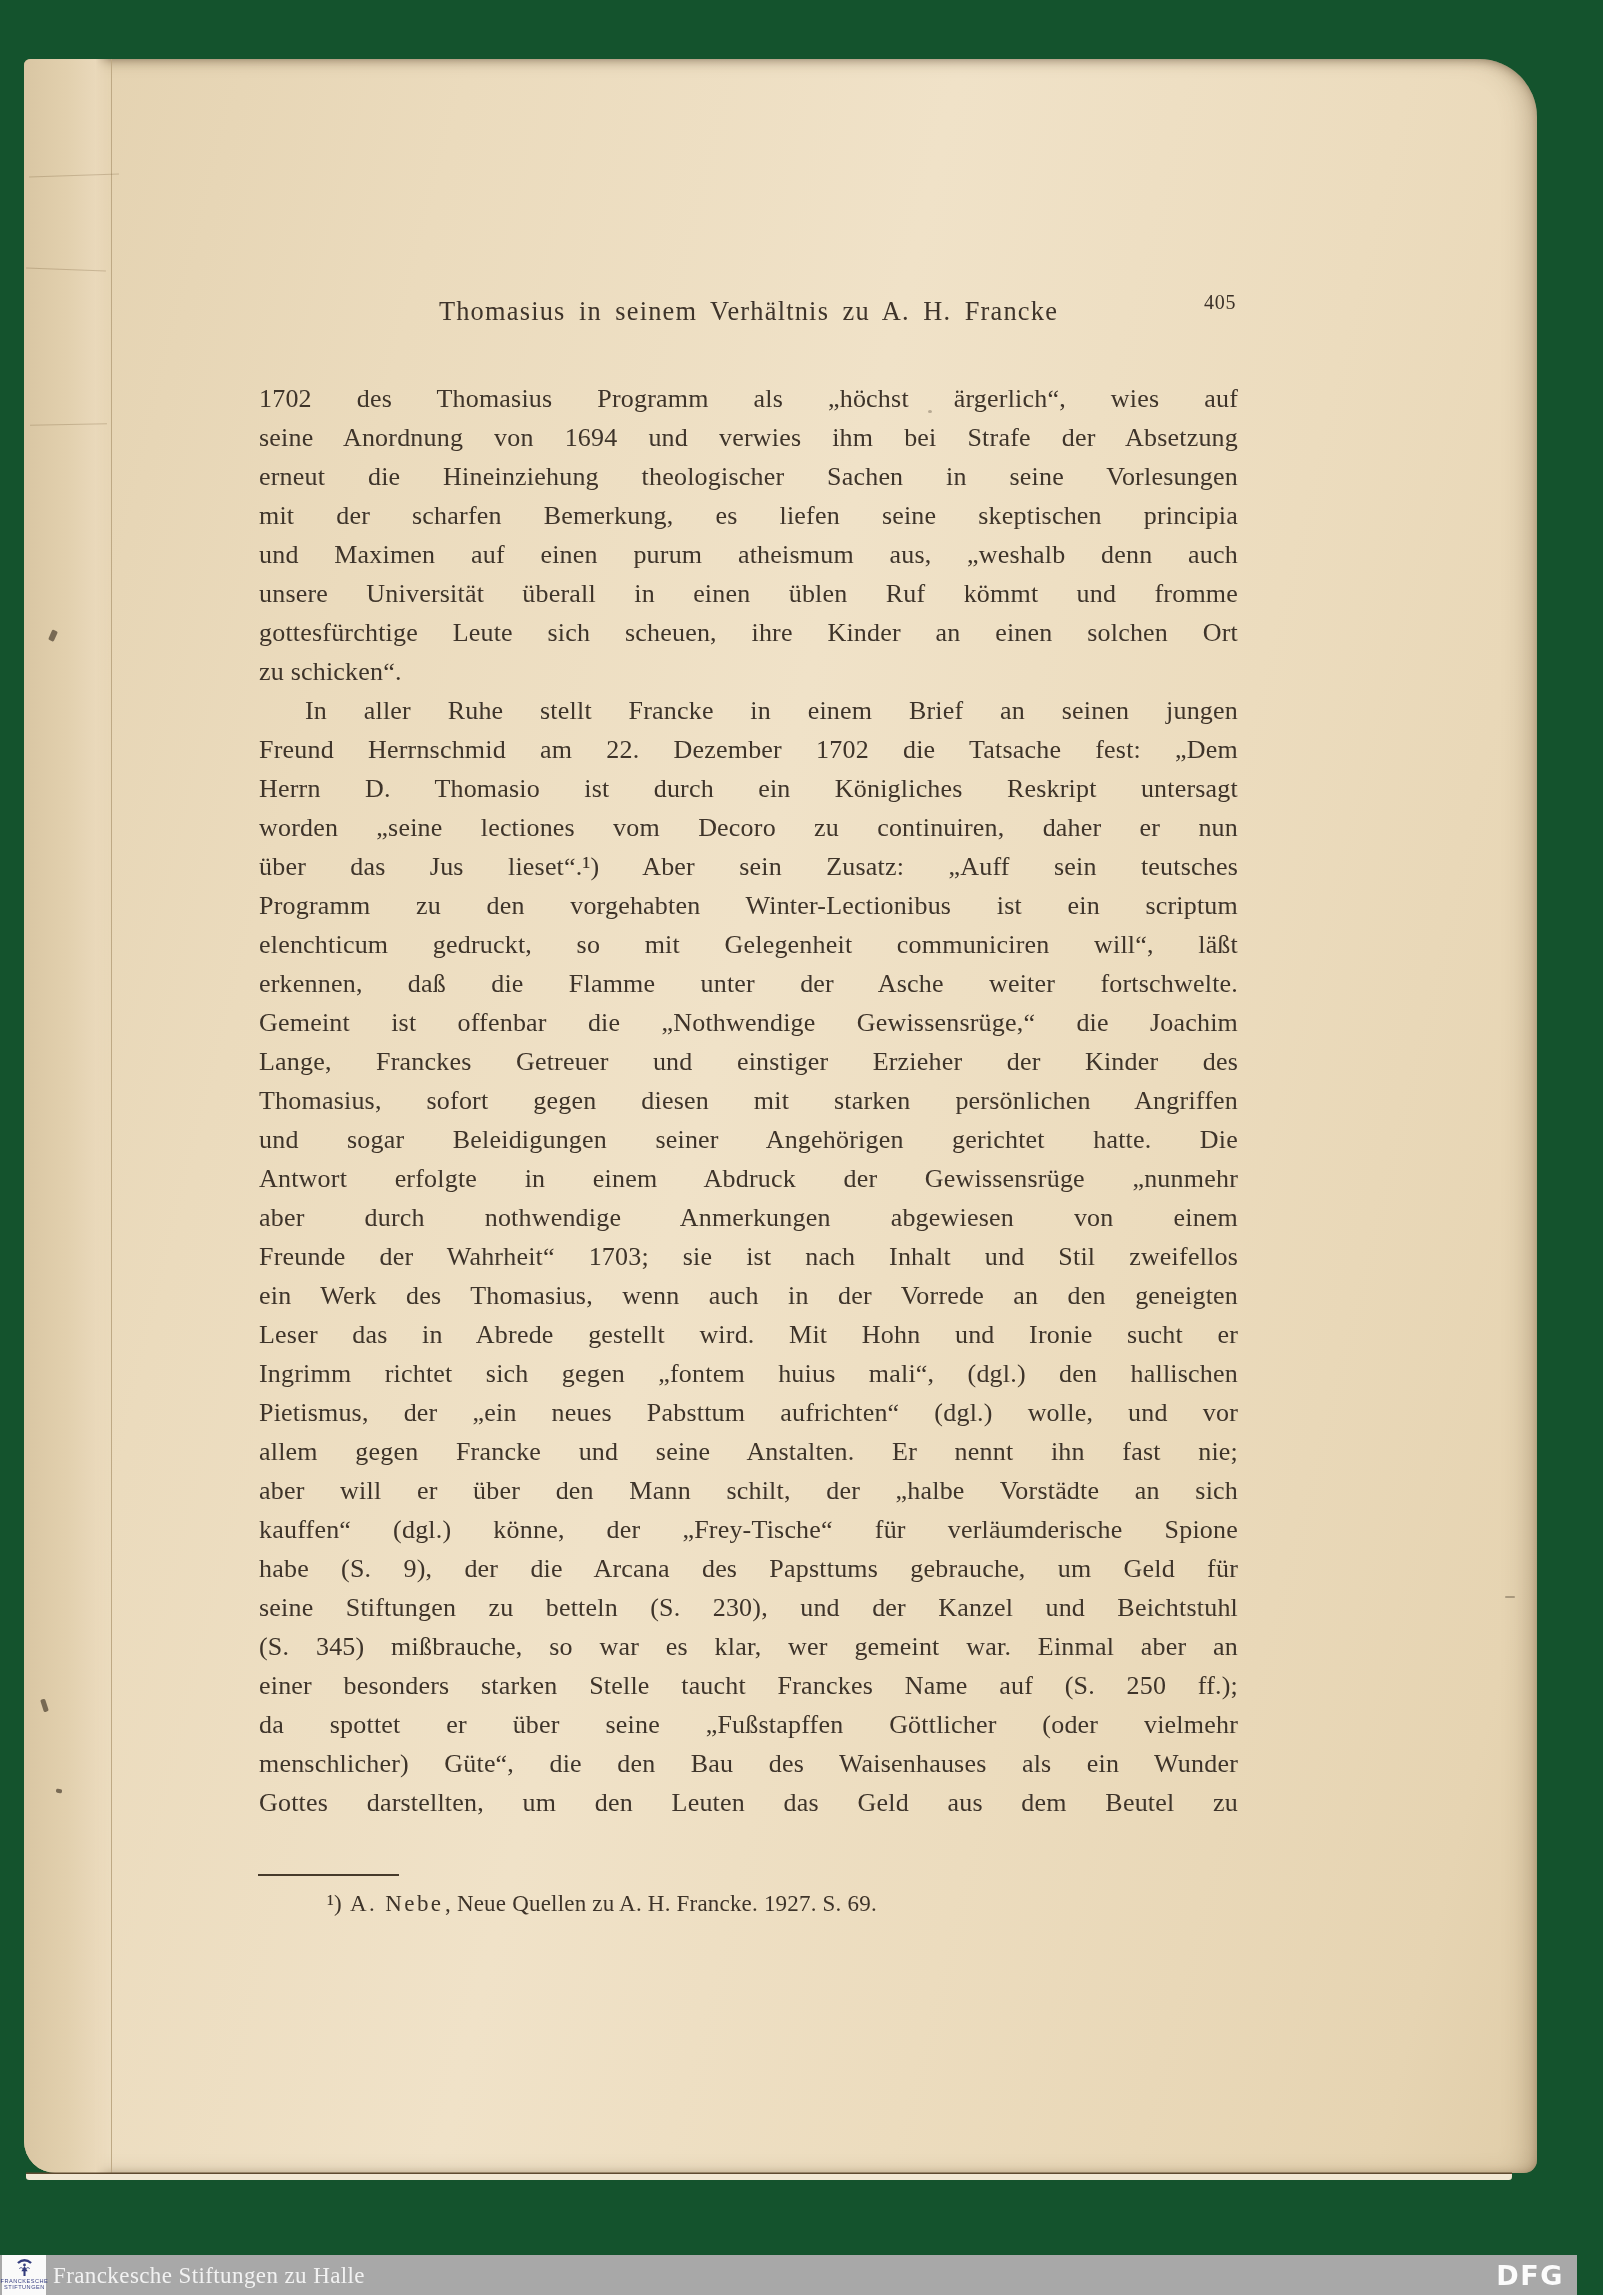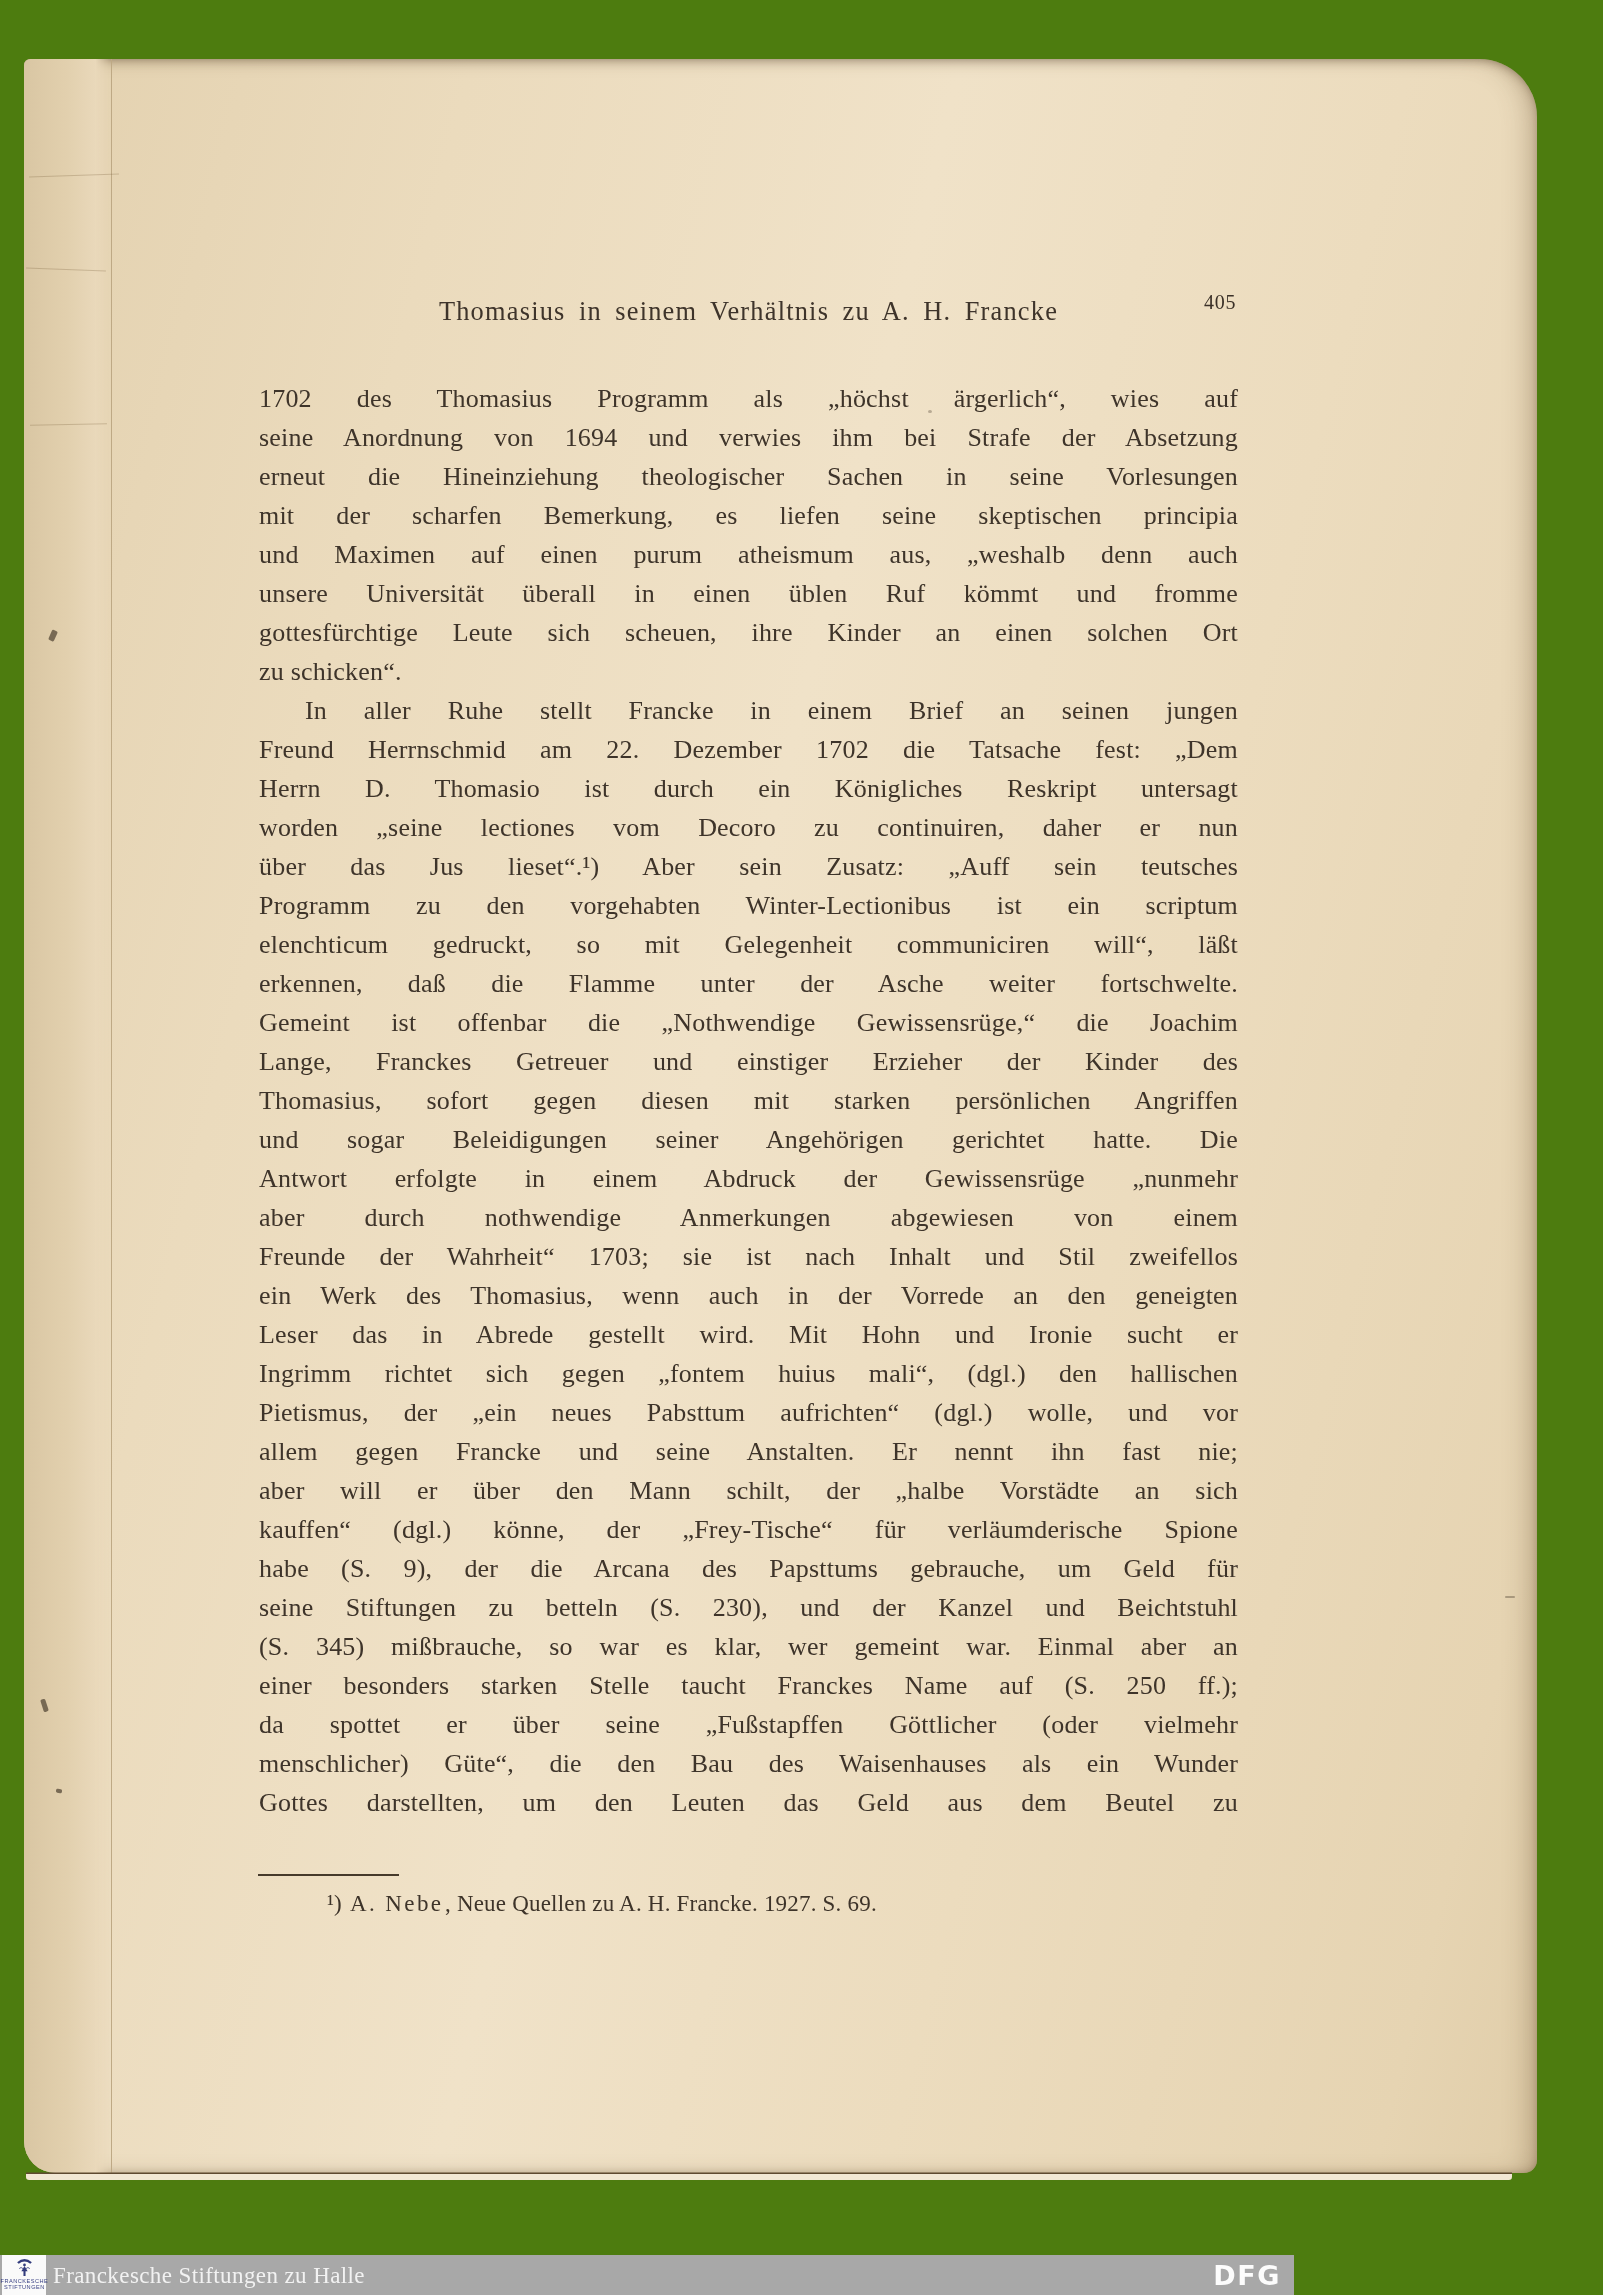--- a/index.html
+++ b/index.html
@@ -1,18 +1,18 @@
 <!DOCTYPE html>
 <html style="font-size:13px"><head>
 <meta charset="utf-8">
 <style>
   html,body{margin:0;padding:0;background:#000;}
   .stage{
     position:relative;width:1603px;height:2295px;overflow:hidden;
-    background:#4d7c0f;
+    background:#14532d;
     font-family:"Liberation Serif","DejaVu Serif",serif;
   }
   
   .page{
     position:absolute;left:24px;top:59px;width:1513px;height:2114px;
     background:linear-gradient(104deg,#e3d1af 0%,#ebdbbd 22%,#f0e2c8 46%,#ecdcbe 68%,#e6d4b2 92%,#e0cda9 100%);
     border-radius:6.4px 58px 13px 32px;
     box-shadow:inset -16px 0 30.5px -14.4px rgba(90,66,36,.45),
                inset 0 6.4px 11.2px -6.4px rgba(60,40,18,.55),
                inset 0 -4.8px 8px -4.8px rgba(90,66,36,.35);
@@ -56,22 +56,23 @@
   .line.indent{text-indent:46px;}
   .foot-rule{position:absolute;left:234px;top:1815px;width:141px;height:2.4px;background:#463a2b;}
   .footnote{
     position:absolute;left:235px;top:1832px;width:979px;padding-left:68px;box-sizing:border-box;
     font-size:23px;color:#3e342a;letter-spacing:0.2px;
   }
   .fn-marker{margin-right:8px;}
   .fn-author{letter-spacing:2.4px;margin-right:1.6px;}
   
   .footer-bar{
-    position:absolute;left:0;top:2255px;width:1294px;height:41px;
+    position:absolute;left:0;top:2255px;width:1569px;height:41px;
     background:#a8a8a8;
+    padding-left:8px;
   }
   .logo-box{
     position:absolute;left:2.4px;top:0;width:44px;height:41px;background:#fafafa;
     display:flex;flex-direction:column;align-items:center;justify-content:flex-start;
   }
   .logo-emblem{margin-top:1.6px;width:21px;height:21px;}
   .logo-caption{
     font-family:"Liberation Sans","DejaVu Sans",sans-serif;
     font-size:5.6px;line-height:6.4px;letter-spacing:0.5px;color:#3a4285;
     text-align:center;white-space:nowrap;

